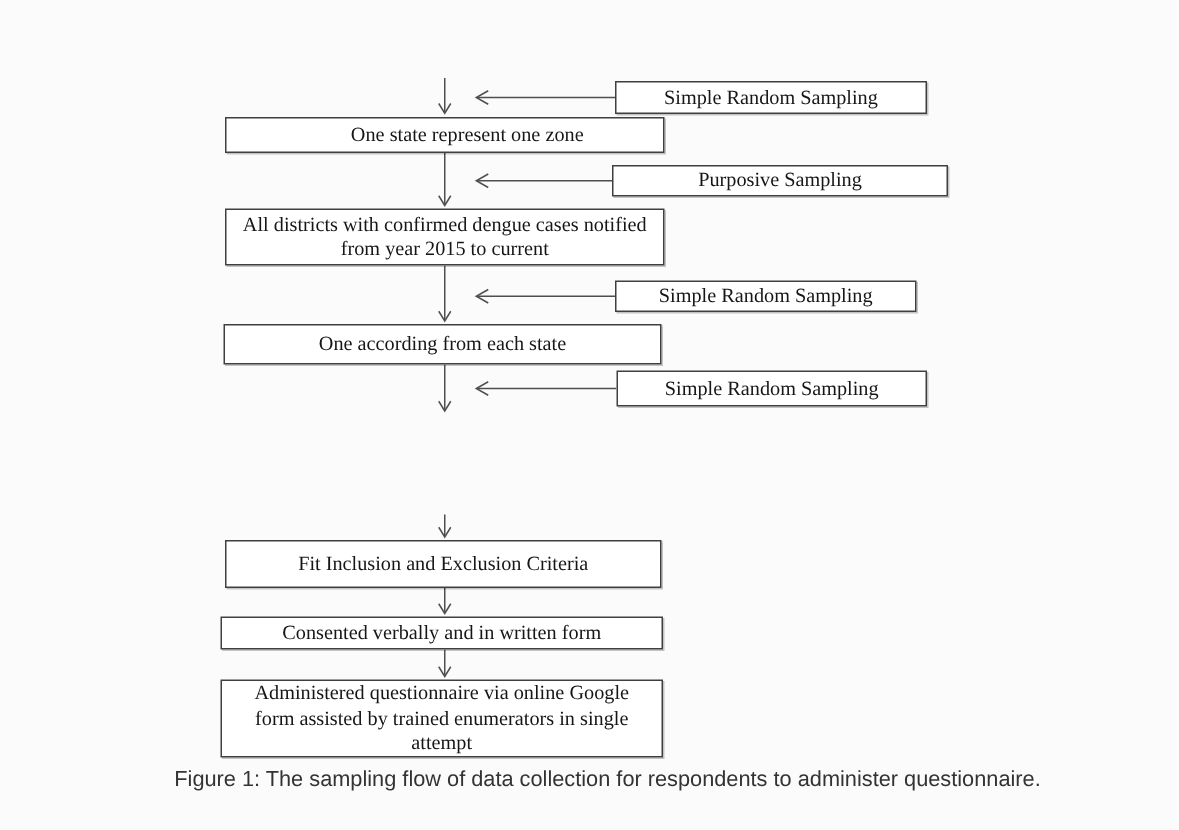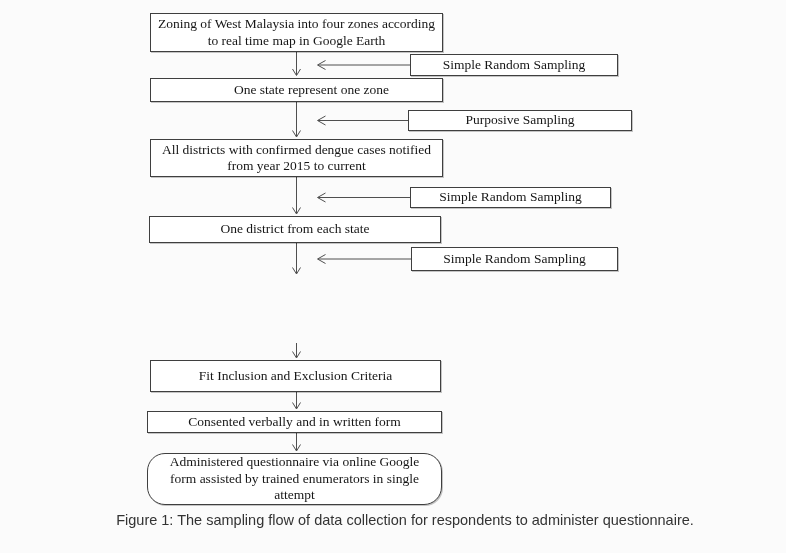--- a/index.html
+++ b/index.html
@@ -45,21 +45,21 @@
   }
   .main { border-width: 1.4px; }
   
   .m0 { left: 150px; top: 13px;  width: 293px; height: 39px; }
   .m1 { left: 150px; top: 78px;  width: 293px; height: 24px; padding-left: 32px; }
   .m2 { left: 150px; top: 139px; width: 293px; height: 38px; }
   .m3 { left: 149px; top: 216px; width: 292px; height: 27px; }
   .m4 { left: 148px; top: 277px; width: 294px; height: 66px; }
   .m5 { left: 150px; top: 360px; width: 291px; height: 32px; }
   .m6 { left: 147px; top: 411px; width: 295px; height: 22px; }
-  .m7 { left: 147px; top: 453px; width: 295px; height: 52px; border-radius: 18px; }
+  .m7 { left: 147px; top: 453px; width: 295px; height: 52px; }
   
   .s0 { left: 410px; top: 54px;  width: 208px; height: 22px; }
   .s1 { left: 408px; top: 110px; width: 224px; height: 21px; }
   .s2 { left: 410px; top: 187px; width: 201px; height: 21px; }
   .s3 { left: 411px; top: 247px; width: 207px; height: 24px; }
   .caption {
     position: absolute;
     left: 12px;
     top: 512px;
     width: 786px;
@@ -116,35 +116,33 @@
     <g>
       <path d="M318 197.5 L410 197.5"></path>
         <path d="M325.5 193 L317.5 197.5 L325.5 202"></path>
     </g>
     <g>
       <path d="M318 259 L411 259"></path>
         <path d="M325.5 254.5 L317.5 259 L325.5 263.5"></path>
     </g>
   </svg>
 
-  <div class="node main m0">Zoning of West Malaysia into four zones according
-to real time map in Google Earth</div>
 
   <div class="node s0">Simple Random Sampling</div>
 
   <div class="node main m1">One state represent one zone</div>
 
   <div class="node s1">Purposive Sampling</div>
 
   <div class="node main m2">All districts with confirmed dengue cases notified
 from year 2015 to current</div>
 
   <div class="node s2">Simple Random Sampling</div>
 
-  <div class="node main m3">One district from each state</div>
+  <div class="node main m3">One according from each state</div>
 
   <div class="node s3">Simple Random Sampling</div>
 
 
   <div class="node main m6">Consented verbally and in written form</div>
 
   <div class="node main m5">Fit Inclusion and Exclusion Criteria</div>
 
   <div class="node main m7">Administered questionnaire via online Google
 form assisted by trained enumerators in single

